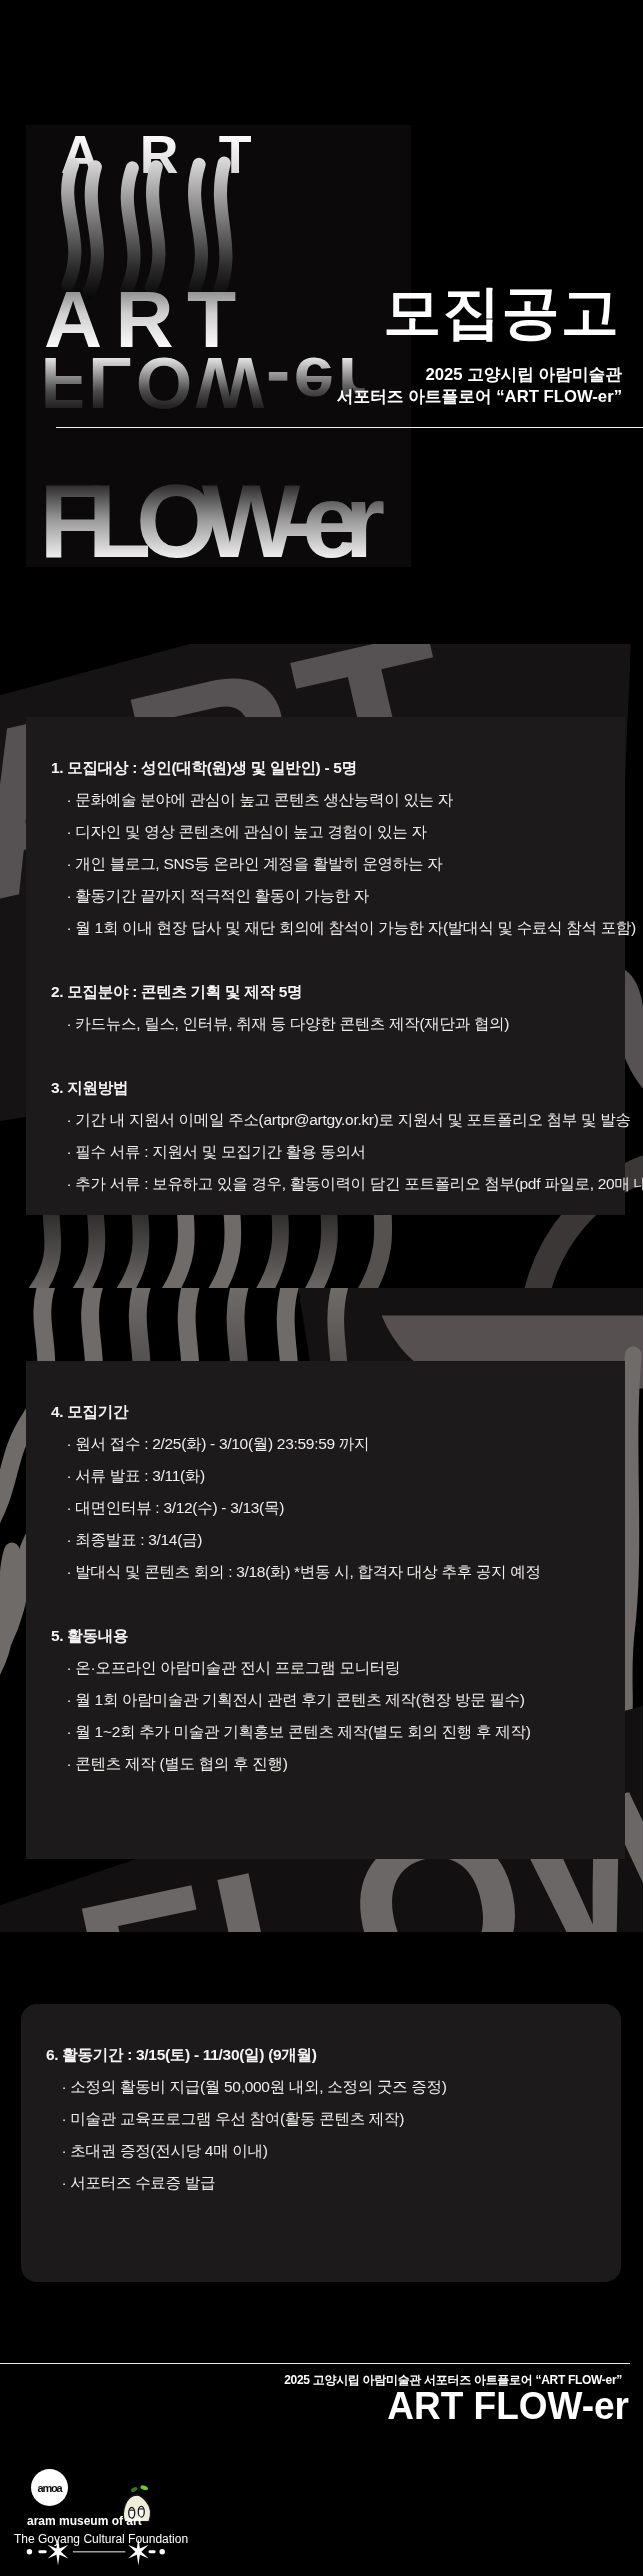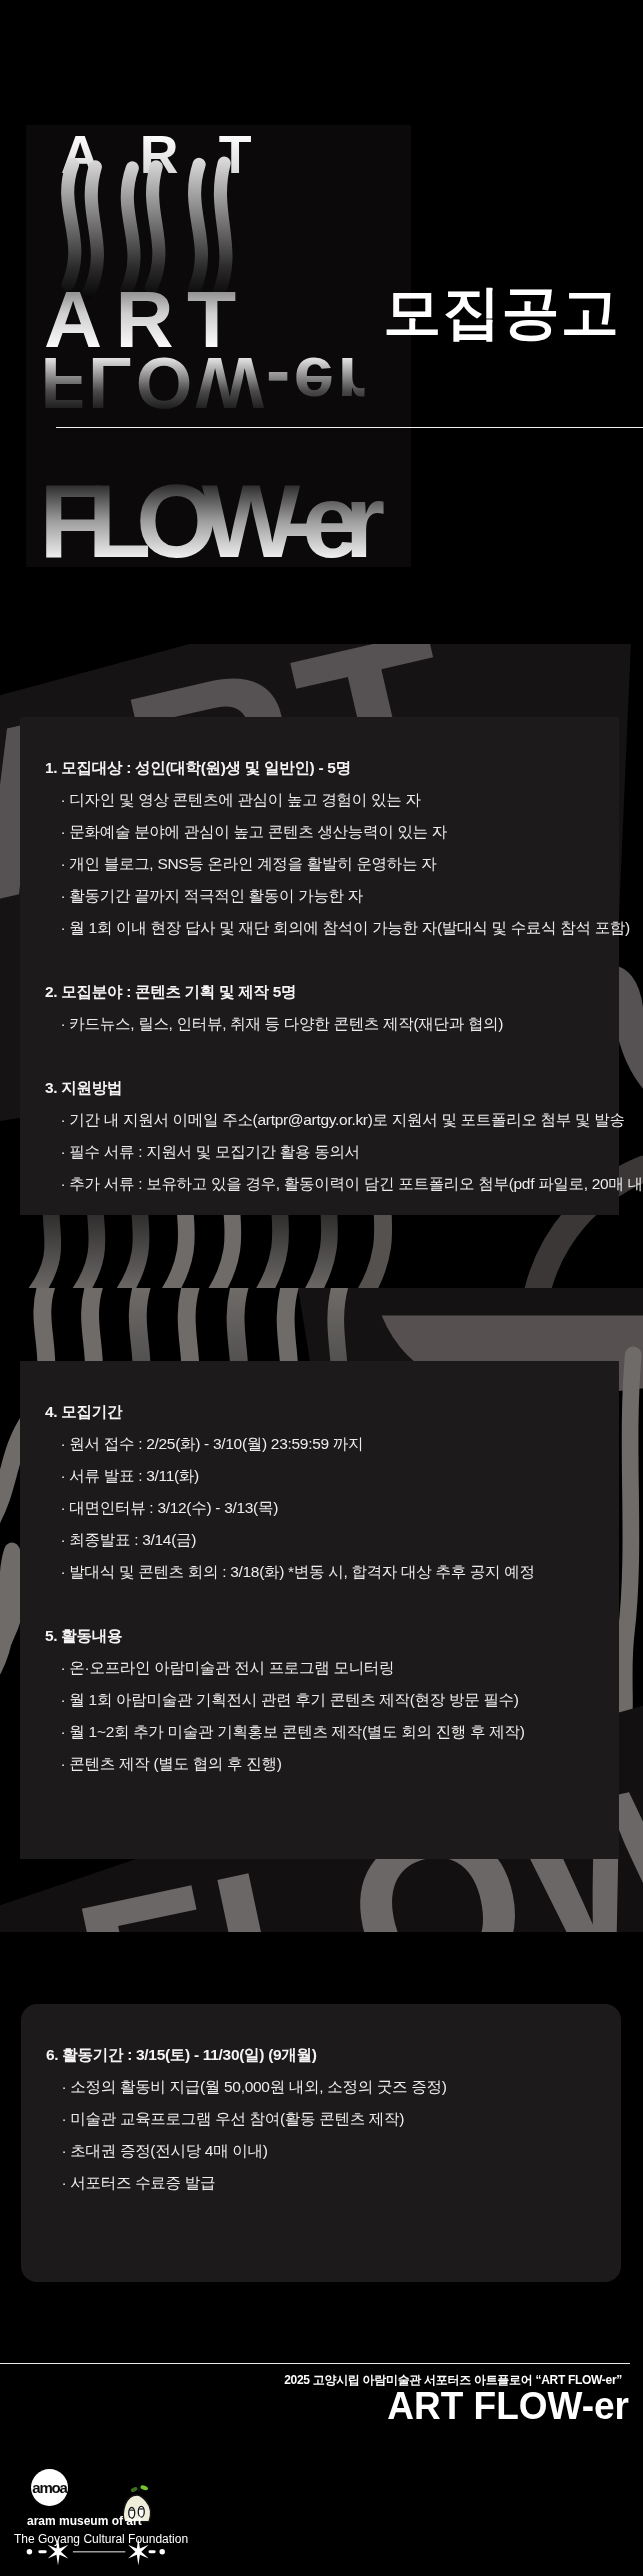--- a/index.html
+++ b/index.html
@@ -11,40 +11,40 @@
   .decor-svg{position:absolute;left:0;top:0;z-index:1;}
   
   .logo-box{position:absolute;left:26px;top:125px;width:385px;height:442px;
             background:#0b090a;overflow:hidden;z-index:2;}
   .hero-title{position:absolute;right:24px;top:283px;font-size:58px;font-weight:800;
               letter-spacing:1.2px;line-height:1;z-index:3;}
   .hero-sub{position:absolute;right:22px;top:364px;text-align:right;font-size:16.7px;
             font-weight:600;line-height:21.5px;z-index:3;}
   .hero-rule{position:absolute;left:56px;right:0;top:427px;height:1.2px;background:#f2f2f2;z-index:4;}
   
-  .panel{position:absolute;left:20px;width:599px;background:#1d1a1b;z-index:5;
+  .panel{position:absolute;left:26px;width:599px;background:#1d1a1b;z-index:5;
          padding:35px 21.5px 0 25px;box-sizing:border-box;}
   #panel1,#panel2{top:73px;}
   #panel1{height:498px;}
   #panel2{height:498px;}
   #panel3{top:72px;left:21px;width:600px;height:278px;border-radius:16px;}
   .pline{height:32px;display:flex;align-items:center;font-size:15.5px;color:#f5f3f3;
          white-space:nowrap;letter-spacing:-0.3px;}
   .pline.heading{font-weight:700;}
   .pline.bullet{padding-left:15.5px;font-weight:500;color:#efecec;}
   .pline.gap{margin-top:32px;}
   
   .footer-rule{position:absolute;left:0;top:431px;width:630px;height:1.2px;background:#e9e9e9;z-index:6;}
   .footer-tagline{position:absolute;right:22px;top:440px;font-size:12px;font-weight:600;
                   letter-spacing:-0.3px;z-index:6;}
   .footer-wordmark{position:absolute;right:15px;top:452px;font-size:37px;font-weight:900;
                    letter-spacing:0px;transform:scaleY(1.05);transform-origin:top right;z-index:6;}
   .amoa-circle{position:absolute;left:31px;top:537px;width:37px;height:37px;border-radius:50%;
                background:#fff;display:flex;align-items:center;justify-content:center;z-index:6;}
-  .amoa-circle span{color:#0d0d0d;font-size:15px;font-weight:800;letter-spacing:-1.2px;}
+  .amoa-circle span{color:#0d0d0d;font-size:11px;font-weight:800;letter-spacing:-1.2px;}
   .mascot{position:absolute;left:118px;top:553px;z-index:6;}
   .org1{position:absolute;left:27px;top:582px;font-size:12px;font-weight:800;z-index:6;}
   .org2{position:absolute;left:14px;top:600px;font-size:12px;font-weight:400;z-index:6;text-align:center;}
   .decor-row{position:absolute;left:25px;top:606px;z-index:6;}
 </style>
 </head>
 <body>
 
 <section class="page" id="page1">
   <div class="logo-box">
@@ -91,20 +91,24 @@
 
       <g transform="matrix(1,0,0,-1,0,912)">
         <text x="24" y="522" font-size="122" font-weight="900" textLength="545" fill="url(#g3)">FLOW-er</text>
       </g>
 
       <text x="22" y="724" font-size="175" font-weight="900" textLength="580" fill="url(#g4)">FLOW-er</text>
     </svg>
   </div>
 
   <div class="hero-title">모집공고</div>
+  <div class="hero-sub">
+    <div>2025 고양시립 아람미술관</div>
+    <div>서포터즈 아트플로어 “ART FLOW-er”</div>
+  </div>
   <div class="hero-rule"></div>
 </section>
 
 <section class="page" id="page2">
   <svg class="decor-svg" width="644" height="644" viewBox="0 0 1080 1080">
     <defs>
       <linearGradient id="stripeFade2" x1="0" y1="880" x2="0" y2="1090" gradientUnits="userSpaceOnUse">
         <stop offset="0" stop-color="#0c0b0b"></stop>
           <stop offset="1" stop-color="#6e6b69"></stop>
       </linearGradient>
@@ -125,22 +129,22 @@
       <path d="M320,884 C290,948 342,996 282,1090" stroke="#6e6b69" stroke-width="28"></path>
       <path d="M398,876 C368,944 420,994 360,1090" stroke="#6e6b69" stroke-width="28"></path>
       <path d="M478,868 C448,940 500,992 440,1090" stroke="url(#stripeFade2)" stroke-width="28"></path>
       <path d="M560,860 C530,936 582,990 522,1090" stroke="url(#stripeFade2)" stroke-width="28"></path>
       <path d="M650,852 C620,932 672,988 612,1090" stroke="#55514f" stroke-width="30"></path>
       <path d="M900,1090 A300,300 0 0 1 1080,880" stroke="#3a3736" stroke-width="44"></path>
     </g>
   </svg>
   <div class="panel" id="panel1">
       <div class="pline heading">1. 모집대상 : 성인(대학(원)생 및 일반인) - 5명</div>
+      <div class="pline bullet">· 문화예술 분야에 관심이 높고 콘텐츠 생산능력이 있는 자</div>
       <div class="pline bullet">· 디자인 및 영상 콘텐츠에 관심이 높고 경험이 있는 자</div>
-      <div class="pline bullet">· 문화예술 분야에 관심이 높고 콘텐츠 생산능력이 있는 자</div>
       <div class="pline bullet">· 개인 블로그, SNS등 온라인 계정을 활발히 운영하는 자</div>
       <div class="pline bullet">· 활동기간 끝까지 적극적인 활동이 가능한 자</div>
       <div class="pline bullet">· 월 1회 이내 현장 답사 및 재단 회의에 참석이 가능한 자(발대식 및 수료식 참석 포함)</div>
       <div class="pline heading gap">2. 모집분야 : 콘텐츠 기획 및 제작 5명</div>
       <div class="pline bullet">· 카드뉴스, 릴스, 인터뷰, 취재 등 다양한 콘텐츠 제작(재단과 협의)</div>
       <div class="pline heading gap">3. 지원방법</div>
       <div class="pline bullet">· 기간 내 지원서 이메일 주소(artpr@artgy.or.kr)로 지원서 및 포트폴리오 첨부 및 발송</div>
       <div class="pline bullet">· 필수 서류 : 지원서 및 모집기간 활용 동의서</div>
       <div class="pline bullet">· 추가 서류 : 보유하고 있을 경우, 활동이력이 담긴 포트폴리오 첨부(pdf 파일로, 20매 내외)</div>
     </div>

